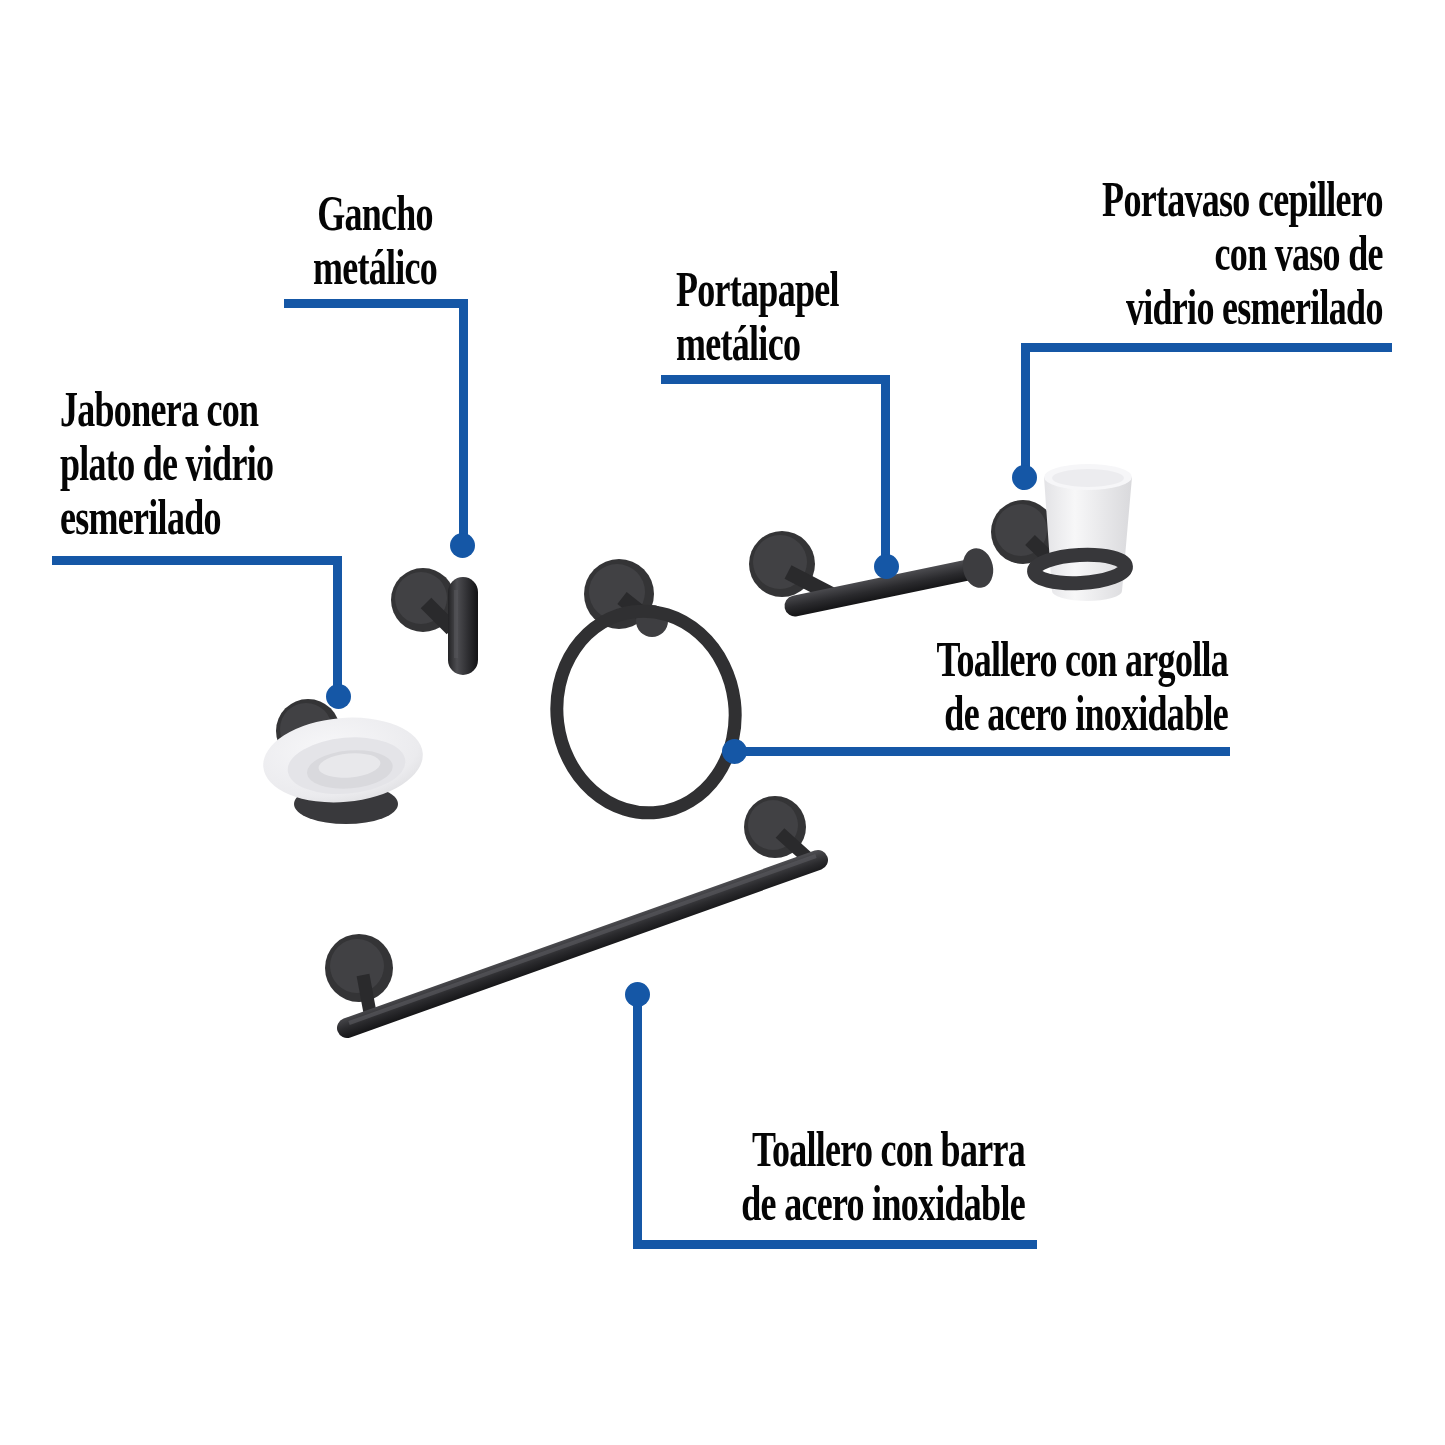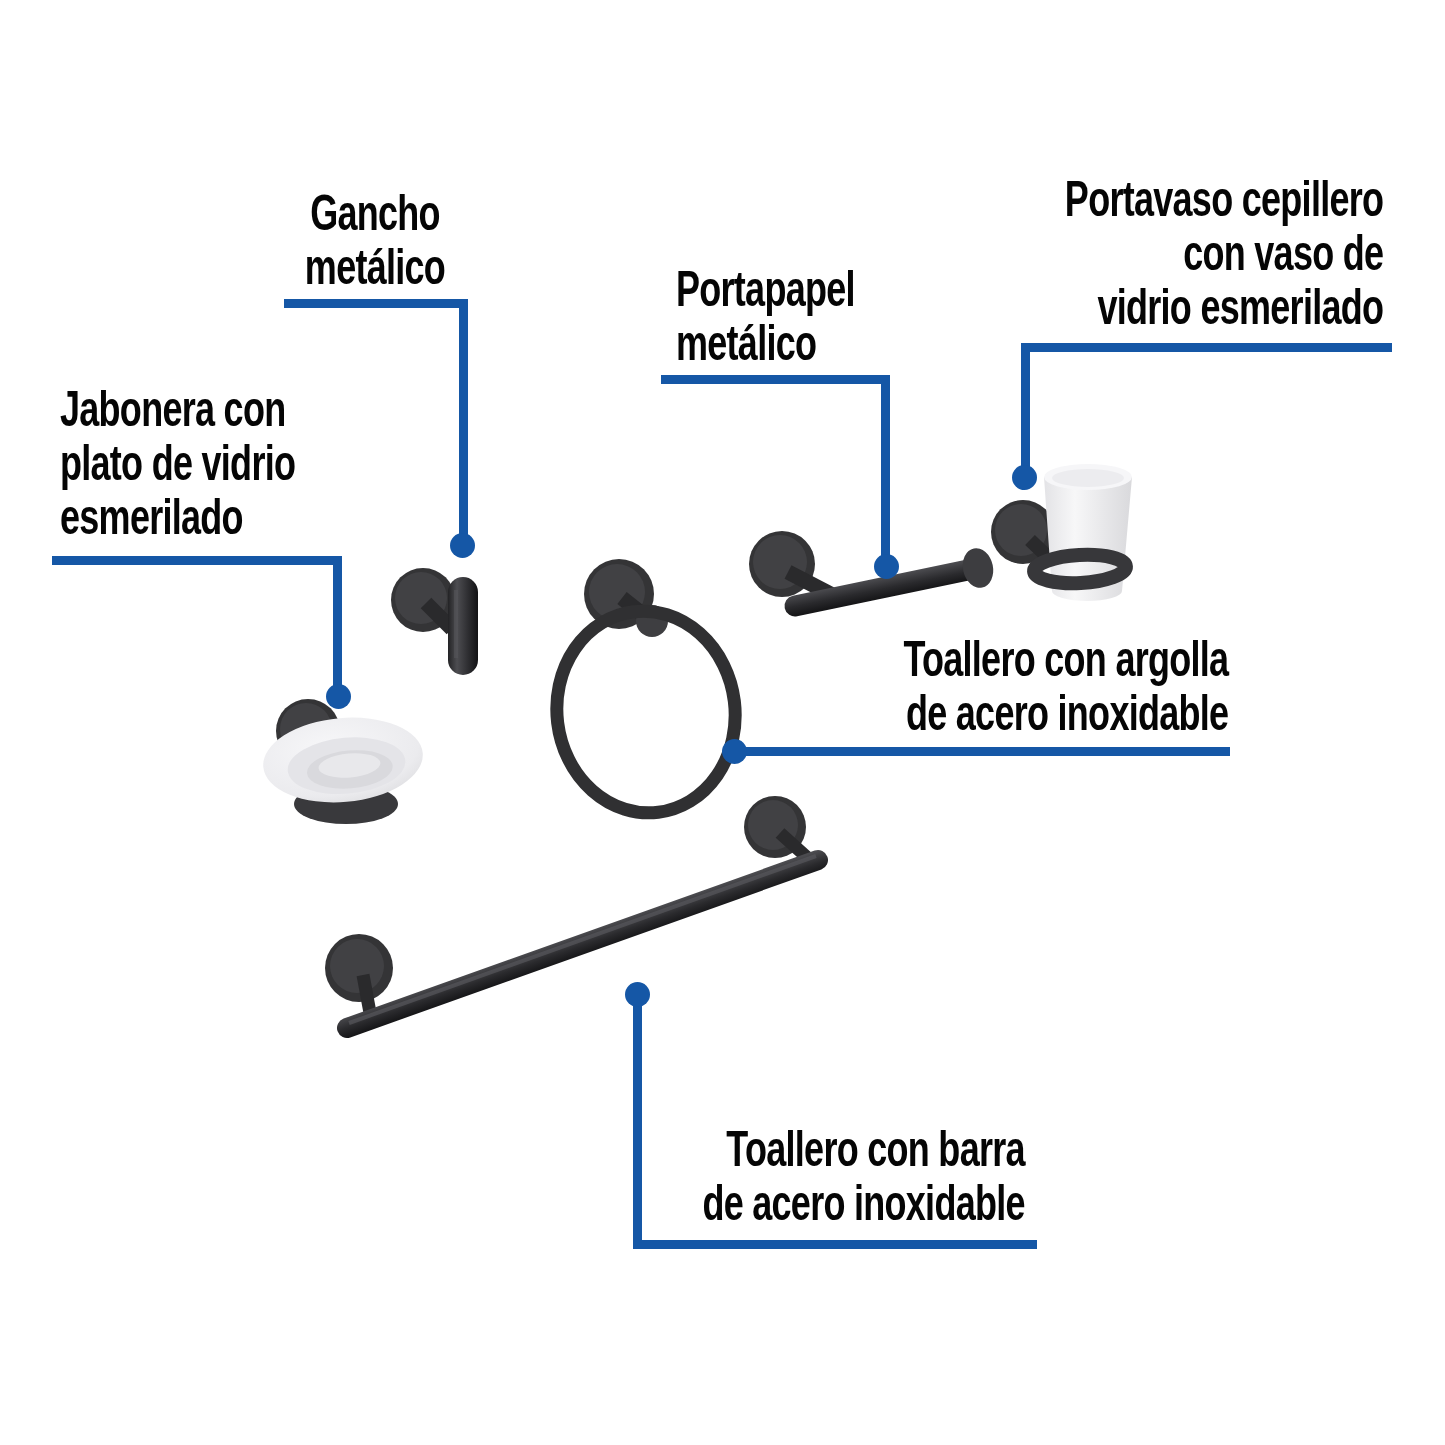--- a/index.html
+++ b/index.html
@@ -7,21 +7,21 @@
     --label-text:#050505;
     --product-dark:#343436;
     --product-mid:#414144;
   }
   html,body{margin:0;padding:0;background:#ffffff;}
   #canvas{
     position:relative;
     width:1445px;height:1445px;
     background:#ffffff;
     overflow:hidden;
-    font-family:Liberation Sans, sans-serif;
+    font-family:Liberation Serif, serif;
   }
   
   .label{
     position:absolute;
     color:var(--label-text);
     font-weight:700;
     font-size:50px;
     line-height:54px;
     letter-spacing:-1px;
     white-space:nowrap;

